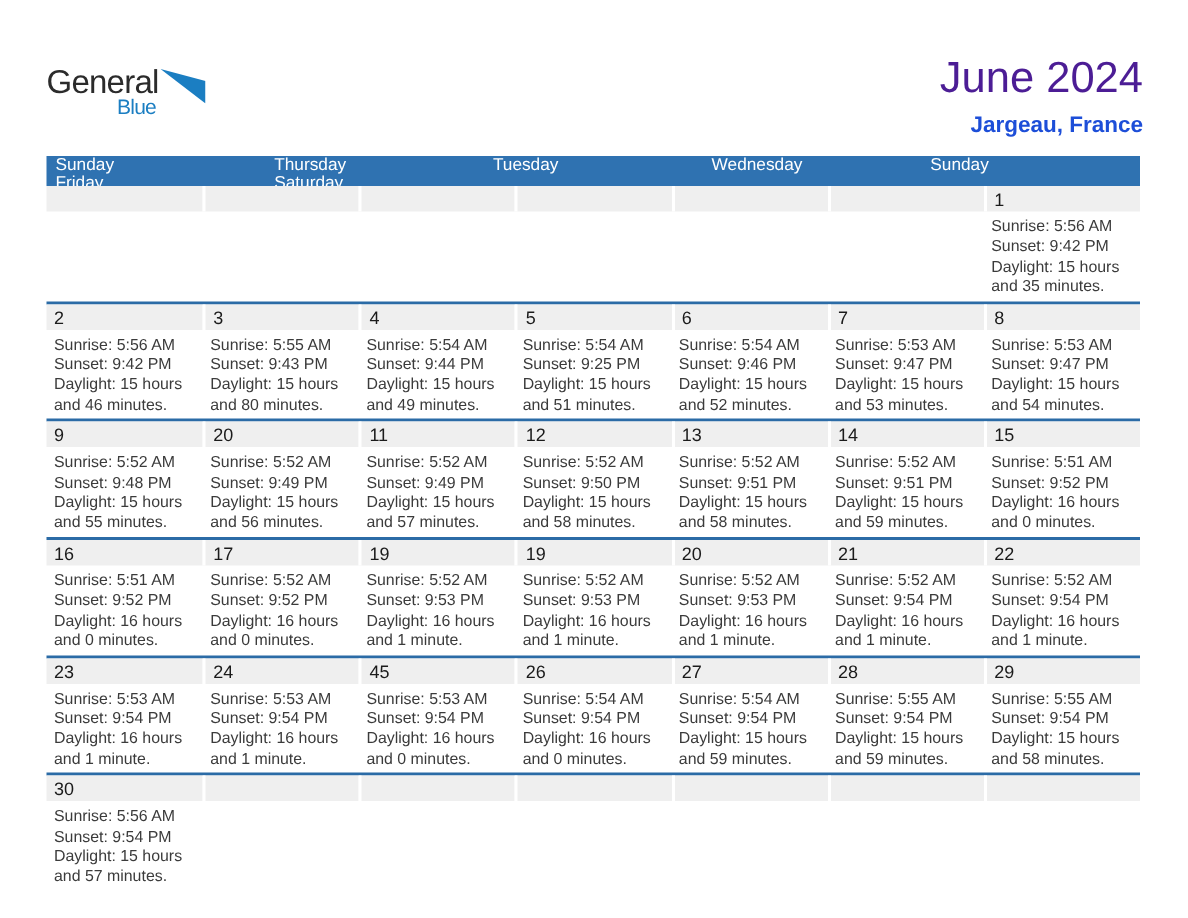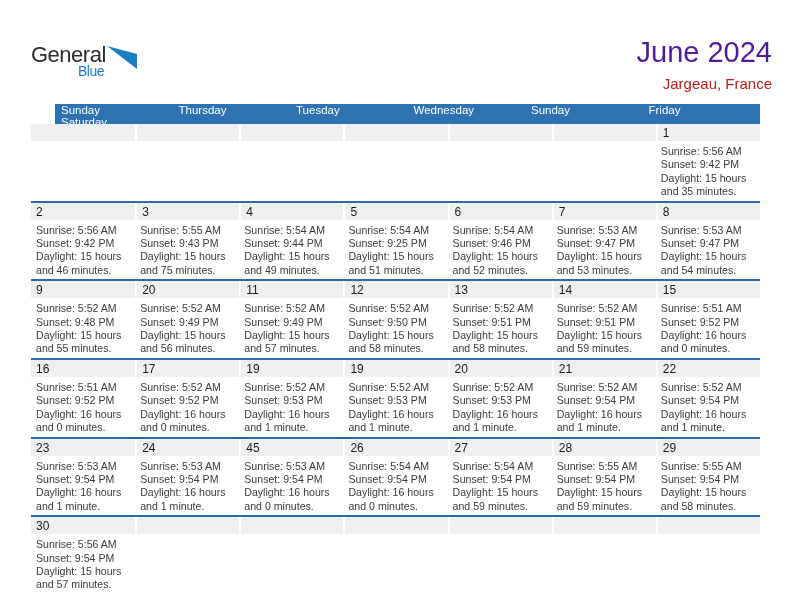--- a/index.html
+++ b/index.html
@@ -1,34 +1,34 @@
 <!DOCTYPE html>
 <html style="--header-blue: #2f72b1; --sep-blue: #2b6ba6; --strip-gray: #efefef; --logo-blue: #1b7ec2;"><head>
 <meta charset="utf-8">
 <style>
   html,body { margin:0; padding:0; background:#fff; }
   .page {
     position:relative; width:792px; height:612px; background:#ffffff;
     font-family:"Liberation Sans", sans-serif; overflow:hidden;
   }
   
-  .top { position:absolute; left:31px; right:20px; top:36px; height:64px; }
+  .top { position:absolute; left:31px; right:30px; top:36px; height:64px; }
   .logo { position:absolute; left:0; top:8px; line-height:1; }
   .logo-row { display:flex; align-items:flex-start; }
   .logo-general { font-size:22px; letter-spacing:-0.5px; color:#2b2b2b; font-weight:400; }
   .logo-tri { margin-left:1px; margin-top:1px; }
   .logo-blue { font-size:14px; letter-spacing:-0.5px; color:var(--logo-blue); margin-left:47px; margin-top:-5px; }
   .title-block { position:absolute; right:0; top:0; text-align:right; }
   .month-title { font-size:29px; color:#4c1d95; line-height:32px; }
-  .location { font-size:15px; color:#b91c1c; margin-top:7px; }
+  .location { font-size:15px; color:#1d4ed8; margin-top:7px;font-weight:bold; }
   
   .calendar { position:absolute; left:31px; top:104px; width:729px; }
   .weekday-row {
-    display:grid; grid-template-columns:repeat(6,1fr);
-    background:var(--header-blue); height:20px; align-items:center;margin-left:24px;
+    display:grid; grid-template-columns:repeat(5,1fr);
+    background:var(--header-blue); height:20px; align-items:center;
   }
   .weekday { color:#ffffff; font-size:11.5px; padding-left:6px; }
   .week {
     display:grid; grid-template-columns:repeat(7,1fr);
     border-bottom:2px solid var(--sep-blue); min-height:72px;
   }
   .week.last { border-bottom:none; }
   .cell { position:relative; }
   .num {
     background:var(--strip-gray); height:17px; box-sizing:border-box;
@@ -107,21 +107,21 @@
               <div>Daylight: 15 hours</div>
               <div>and 46 minutes.</div>
             </div>
           </div>
           <div class="cell">
             <div class="num">3</div>
             <div class="details">
               <div>Sunrise: 5:55 AM</div>
               <div>Sunset: 9:43 PM</div>
               <div>Daylight: 15 hours</div>
-              <div>and 75 minutes.</div>
+              <div>and 80 minutes.</div>
             </div>
           </div>
           <div class="cell">
             <div class="num">4</div>
             <div class="details">
               <div>Sunrise: 5:54 AM</div>
               <div>Sunset: 9:44 PM</div>
               <div>Daylight: 15 hours</div>
               <div>and 49 minutes.</div>
             </div>

